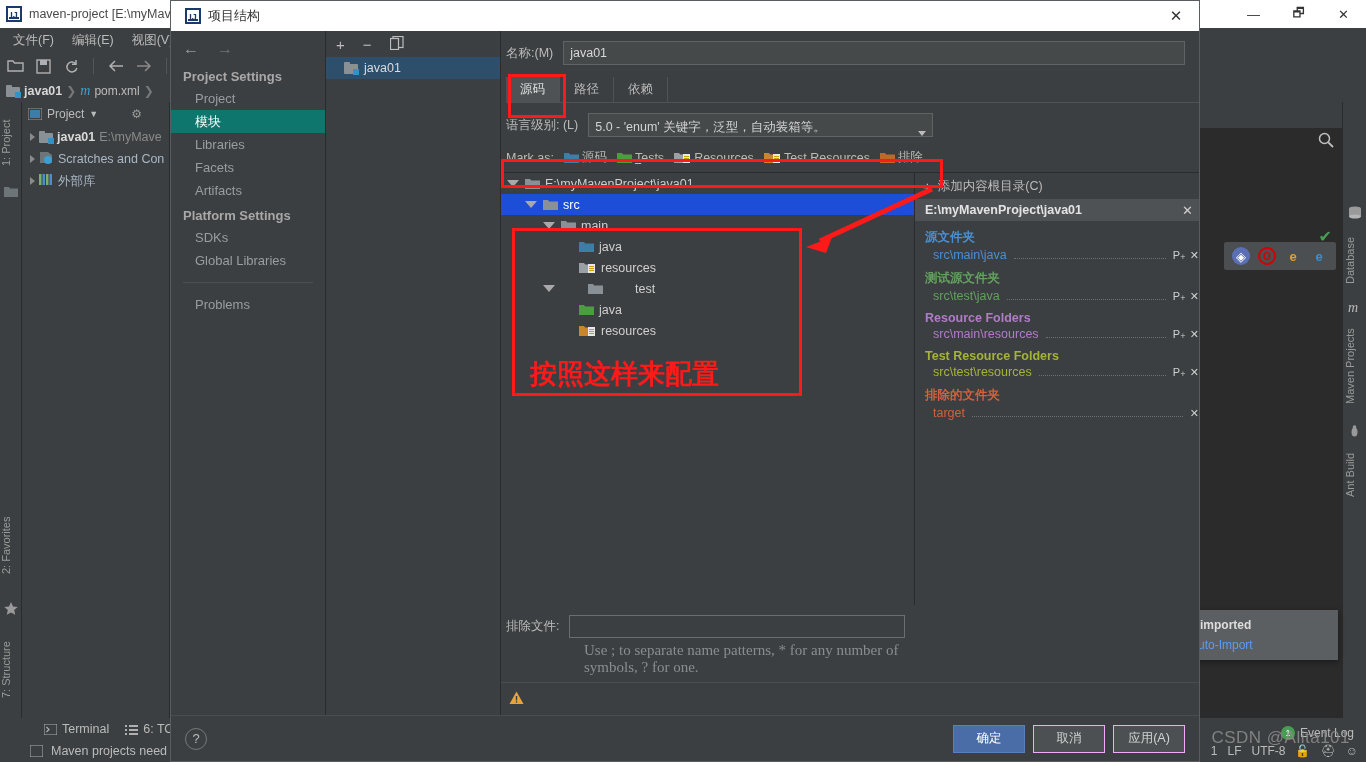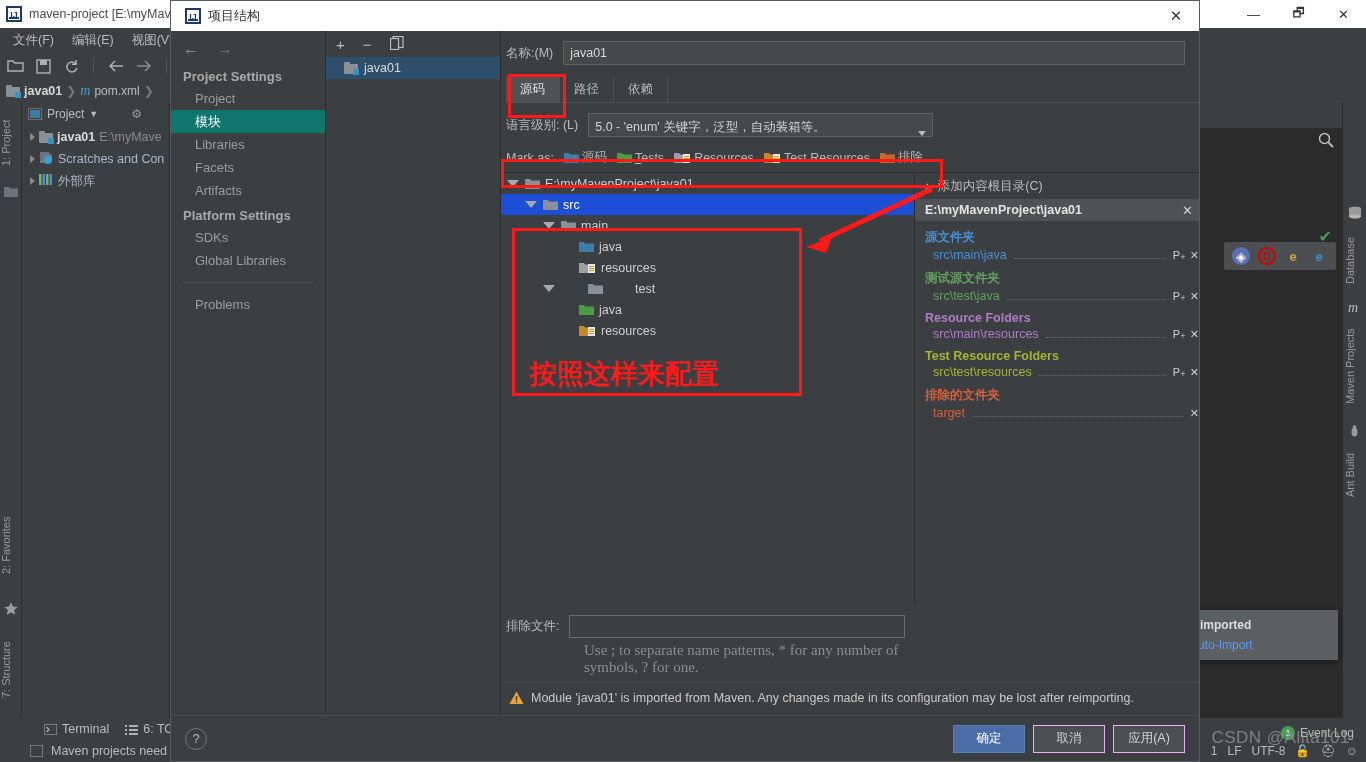--- a/index.html
+++ b/index.html
@@ -690,21 +690,20 @@
         </div>
 
         <div class="warn-row">
           <span class="warn-ico">
             <svg width="15" height="14" viewBox="0 0 15 14">
                 <path d="M7.5 0.5L14.5 13H0.5z" fill="#e8a33d"></path>
                 <rect x="6.8" y="5" width="1.4" height="4.5" fill="#3c3f41"></rect>
                 <rect x="6.8" y="10.3" width="1.4" height="1.4" fill="#3c3f41"></rect>
               </svg>
           </span>
-          <span>Module 'java01' is imported from Maven. Any changes made in its configuration may be lost after reimporting.</span>
         </div>
       </div>
     </div>
 
     <div class="dlg-foot">
       <div class="help-btn">?</div>
       <div class="foot-btns">
         <button class="btn primary">确定</button>
         <button class="btn">取消</button>
         <button class="btn">应用(A)</button>

